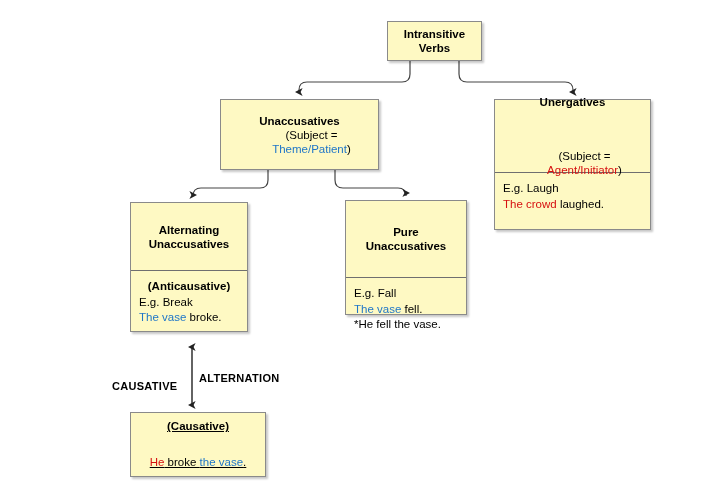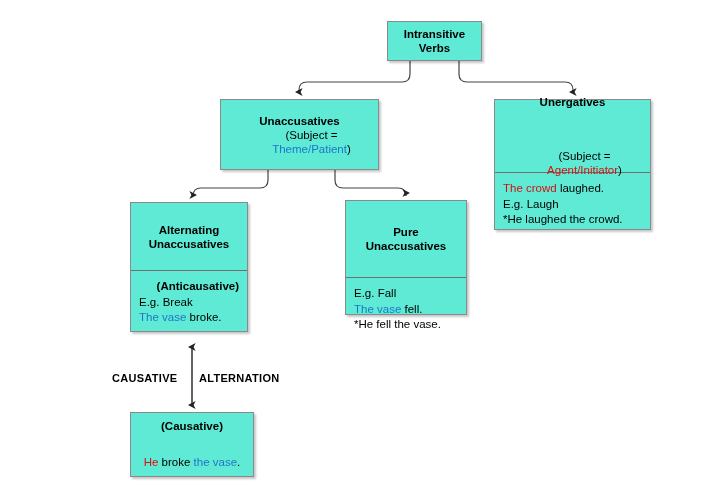--- a/index.html
+++ b/index.html
@@ -22,21 +22,21 @@
     position: absolute;
     left: 0;
     top: 0;
     width: 705px;
     height: 498px;
     pointer-events: none;
   }
   .node {
     position: absolute;
     box-sizing: border-box;
-    background: #5eead4;
+    background: #fef9c3;
     border: 1px solid #8a8a8a;
     box-shadow: 2px 2px 2px rgba(0,0,0,0.22);
     z-index: 3;
   }
   .node .head {
     box-sizing: border-box;
     text-align: center;
     font-weight: bold;
     font-size: 11.5px;
     color: #000000;
@@ -56,21 +56,21 @@
   }
   .node .body {
     box-sizing: border-box;
     padding: 8px 0 6px 8px;
     font-size: 11.5px;
     line-height: 15.5px;
     color: #000000;
     text-align: left;
   }
   .node .body .centered {
-    text-align: right;
+    text-align: center;
     font-weight: bold;
     padding-right: 8px;
   }
   .blue { color: #1f76c8; }
   .red  { color: #d61010; }
 
   
   #node-intransitive { left: 387px; top: 21px; width: 95px; height: 40px; }
   #node-intransitive .head { width: 100%; height: 100%; }
 
@@ -82,35 +82,35 @@
   #node-unergatives .body { height: 58px; }
 
   #node-alternating { left: 130px; top: 202px; width: 118px; height: 130px; }
   #node-alternating .head { width: 100%; height: 67px; }
   #node-alternating .body { height: 62px; }
 
   #node-pure { left: 345px; top: 200px; width: 122px; height: 115px; }
   #node-pure .head { width: 100%; height: 76px; }
   #node-pure .body { height: 68px; }
 
-  #node-causative { left: 130px; top: 412px; width: 124px; height: 65px; }
+  #node-causative { left: 130px; top: 412px; width: 136px; height: 65px; text-decoration: underline; }
   #node-causative .body { height: 100%; display: flex; flex-direction: column; justify-content: center; padding: 0 6px; }
   #node-causative .line-c { text-align: center; font-weight: bold; }
   #node-causative .line-s { text-align: center; margin-top: 20px; }
 
   .alt-label {
     position: absolute;
     font-size: 11px;
     font-weight: bold;
     letter-spacing: 0.3px;
     color: #000000;
     z-index: 4;
     white-space: nowrap;
   }
-  #label-causative  { left: 112px; top: 372px; }
+  #label-causative  { left: 112px; top: 380px; }
   #label-alternation{ left: 199px; top: 372px; }
 </style>
 </head>
 <body>
 
 <div id="canvas">
 
   <svg class="connectors" viewBox="0 0 705 498">
     <defs>
       <marker id="arrowhead" markerWidth="9" markerHeight="9" refX="4.5" refY="4.2" orient="auto" markerUnits="userSpaceOnUse">
@@ -146,23 +146,22 @@
     </div>
   </div>
 
   <div class="node" id="node-unergatives">
     <div class="head">
       <span>Unergatives</span>
       <span class="sub"><span>(Subject = </span><span class="red">Agent/Initiator</span><span>)</span></span>
     </div>
     <div class="divider"></div>
     <div class="body">
+      <div>E.g. Laugh</div>
       <div><span class="red">The crowd</span><span> laughed.</span></div>
-      <div>E.g. Laugh</div>
-      <div>*He laughed the crowd.</div>
     </div>
   </div>
 
   <div class="node" id="node-alternating">
     <div class="head">
       <span>Alternating</span>
       <span>Unaccusatives</span>
     </div>
     <div class="divider"></div>
     <div class="body">

